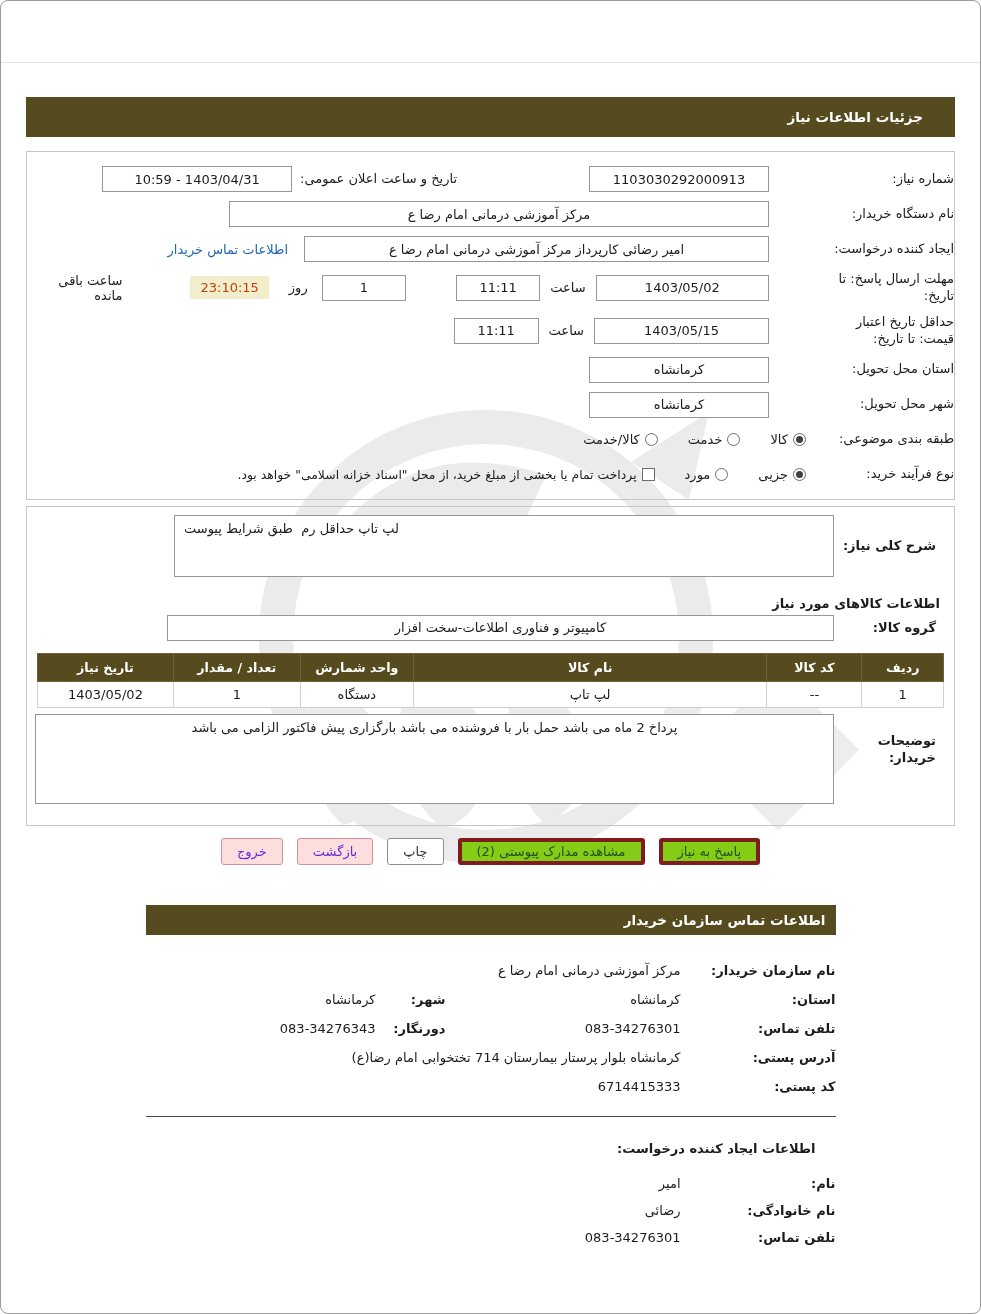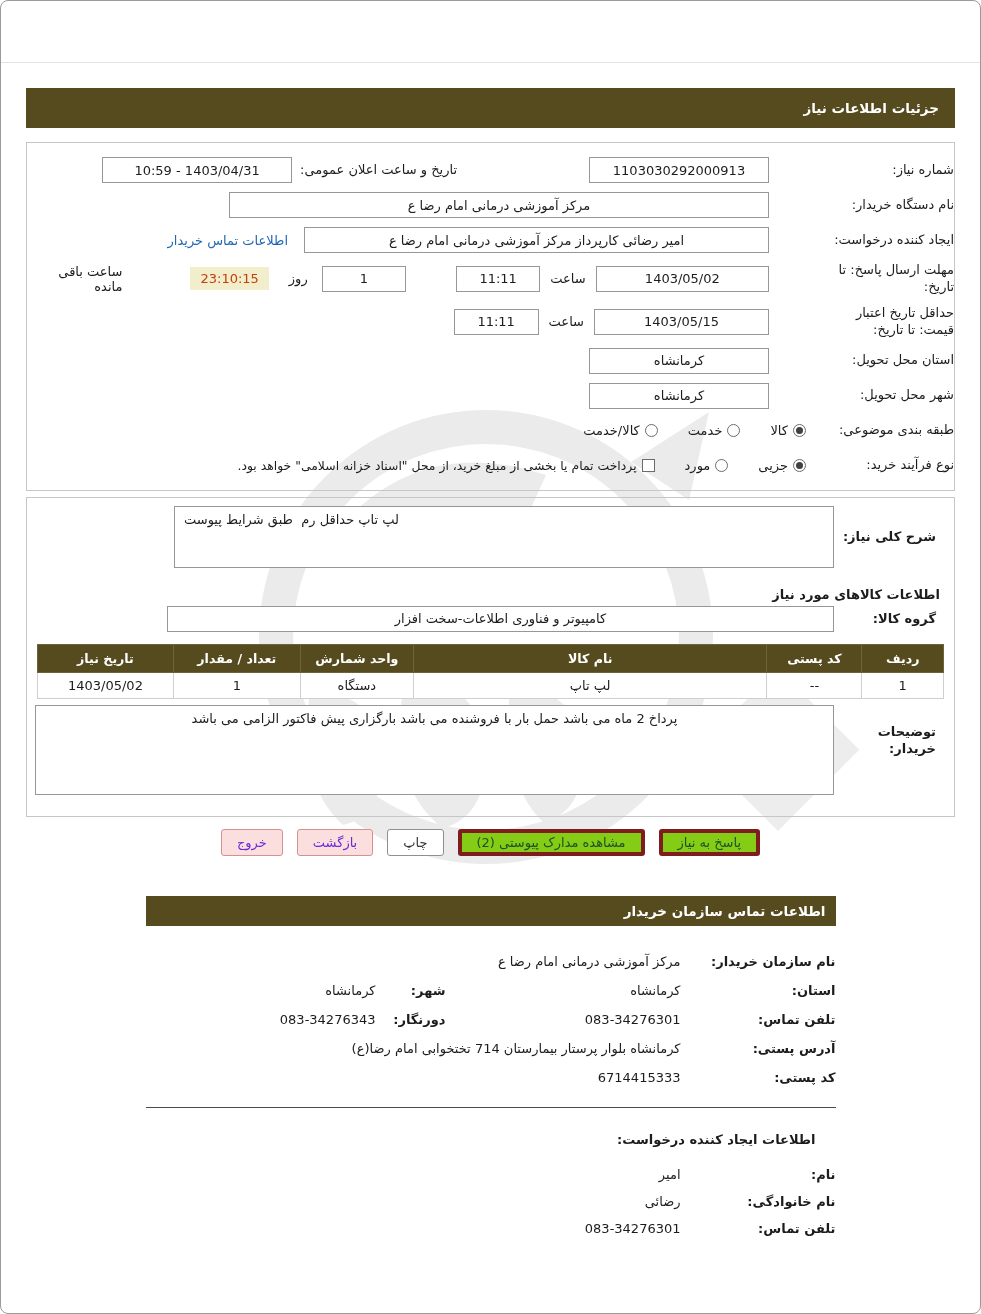--- a/index.html
+++ b/index.html
@@ -8,21 +8,21 @@
     width:981px;height:1314px;position:relative;overflow:hidden;
     background:#fff;direction:rtl;
     font-family:"DejaVu Sans",sans-serif;font-size:13px;color:#1c1c1c;
   }
   .frame{position:absolute;inset:0;border:1px solid #9a9a9a;border-radius:8px;pointer-events:none;z-index:60}
   .topline{position:absolute;top:62px;left:0;right:0;border-top:1px solid #e2e2e2;z-index:1}
   .watermark{position:absolute;top:372px;right:55px;z-index:0}
   .content{position:relative;z-index:2;padding-top:85px}
 
   .bar{background:#564b1e;color:#fff;font-weight:bold;font-size:13.5px}
-  .bar1{margin:3px 26px;height:40px;line-height:40px;padding:0 16px}
+  .bar1{margin:12px 26px;height:40px;line-height:40px;padding:0 32px}
   .bar2{width:690px;margin:40px auto 0;height:30px;line-height:30px;padding:0 10px}
 
   .panel{border:1px solid #c6c6c6;margin:0 26px;background:transparent}
   .panel1{margin-top:14px;padding:14px 0 2px}
   .panel2{margin-top:6px;padding:8px 0 12px}
   .panel2 .frow{padding:0 8px}
 
   .frow{display:flex;align-items:center;min-height:26px;margin-bottom:9px}
   .flabel{flex:none;width:185px;padding-left:62px;text-align:right;line-height:1.3}
   .flabel.auto{width:auto;padding-left:8px;white-space:nowrap}
@@ -190,21 +190,21 @@
 
     <div class="frow">
       <div class="flabel2">گروه کالا:</div>
       <div class="fbox" style="flex:1;margin-left:132px">کامپیوتر و فناوری اطلاعات-سخت افزار</div>
     </div>
 
     <table class="goods">
       <thead>
         <tr>
           <th class="col-r">ردیف</th>
-          <th class="col-code">کد پستی</th>
+          <th class="col-code">کد کالا</th>
           <th class="col-name">نام کالا</th>
           <th class="col-unit">واحد شمارش</th>
           <th class="col-qty">تعداد / مقدار</th>
           <th class="col-date">تاریخ نیاز</th>
         </tr>
       </thead>
       <tbody>
         <tr>
           <td>1</td>
           <td>--</td>

